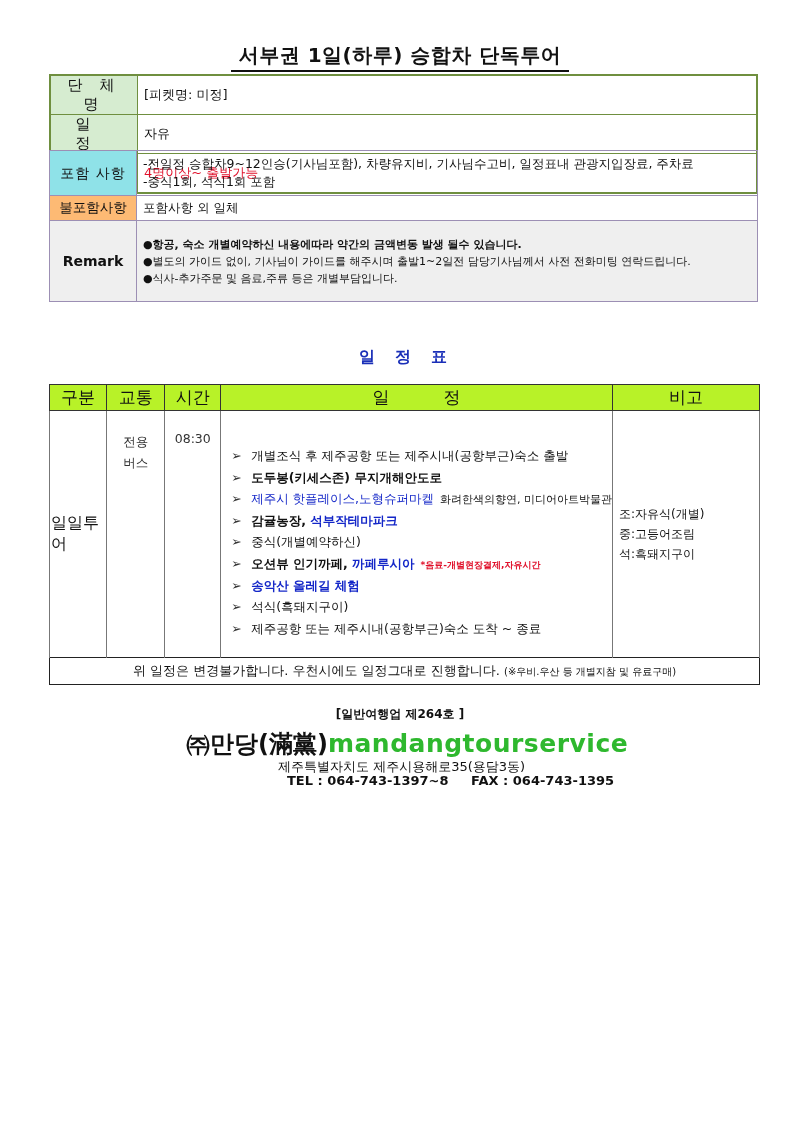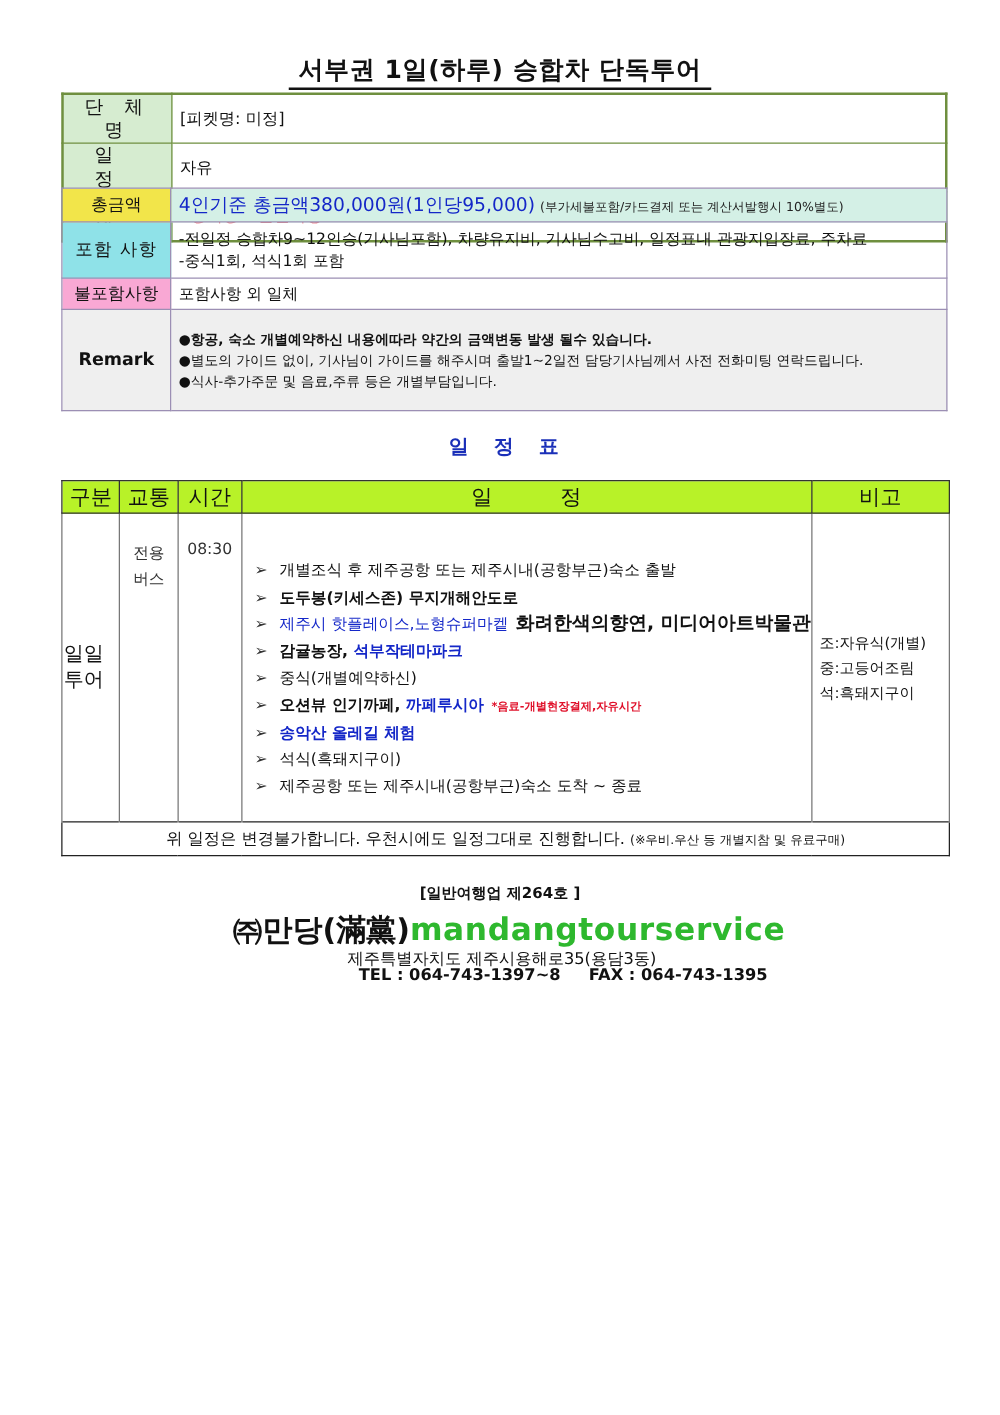--- a/index.html
+++ b/index.html
@@ -16,21 +16,21 @@
   
   .t2 { position: absolute; top: 150px; left: 49px; width: 709px; border-collapse: collapse; border: 1px solid #7d6c9a; }
   .t2 td { border: 1px solid #9c8fb4; font-size: 12.5px; padding: 2px 6px; }
   .t2 td.lbl { width: 74px; text-align: center; font-size: 13.5px; font-weight: bold; }
   .row-total td { background: #d4f0e6; height: 22px; }
   .row-total td.lbl { background: #f2e54a; font-weight: normal; }
   .row-total .price { color: #1427c8; font-size: 15px; }
   .row-total .vat { font-size: 10px; color: #222; }
   .row-incl td.lbl { background: #8fe2e8; font-weight: normal; font-size: 14px; letter-spacing: 1px; }
   .row-incl td { height: 40px; line-height: 18px; }
-  .row-excl td.lbl { background: #f9a8d4; font-weight: normal; }
+  .row-excl td.lbl { background: #fdba74; font-weight: normal; }
   .row-excl td { height: 20px; }
   .row-remark td { background: #efefef; height: 76px; font-size: 11px; line-height: 17px; }
   .row-remark td.lbl { background: #efefef; font-size: 14px; }
   .bold { font-weight: bold; }
 
   .sched-title { position: absolute; top: 347px; left: 0; width: 800px; text-align: center; color: #1a2fb8; font-weight: bold; font-size: 16px; letter-spacing: 20px; padding-left: 13px; }
 
   
   .t3 { position: absolute; top: 384px; left: 49px; width: 711px; border-collapse: collapse; border: 1px solid #222; }
   .t3 th { background: #b8f228; font-weight: normal; font-size: 17px; height: 18px; border: 1px solid #333; }
@@ -38,21 +38,21 @@
   .t3 td.c-cat { width: 57px; vertical-align: middle; text-align: left; font-size: 16px; font-weight: normal; }
   .t3 td.c-tr { width: 58px; text-align: center; padding-top: 20px; line-height: 21px; color: #333; }
   .t3 td.c-time { width: 54px; text-align: center; padding-top: 20px; color: #333; margin-left: 13px; }
   .t3 td.c-iti { padding: 34px 0 14px 10px; height: 198px; }
   .t3 td.c-note { width: 148px; vertical-align: middle; padding-left: 6px; font-size: 12px; line-height: 20px; }
   .t3 tr.foot td { border: 1px solid #222; text-align: center; height: 24px; font-size: 13px; vertical-align: middle; }
   .foot .small { font-size: 10px; }
   .iti-row { height: 21.6px; line-height: 21.6px; white-space: nowrap; }
   .arrow { display: inline-block; width: 20px; color: #333; }
   .blue { color: #1427c8; }
-  .note-small-dark { font-size: 15px; font-weight: bold; color: #111; margin-left: 6px; }
+  .note-small-dark { font-size: 11px; font-weight: normal; color: #111; margin-left: 6px; }
   .note-small-red { font-size: 9px; font-weight: bold; color: #e0102a; margin-left: 6px; }
 
   
   .reg { position: absolute; top: 706px; left: 0; width: 800px; text-align: center; font-size: 12px; font-weight: bold; }
   .brand { position: absolute; top: 728px; left: 186px; white-space: nowrap; }
   .brand .kr { font-size: 24px; font-weight: bold; color: #111; }
   .brand .en { font-size: 25px; font-weight: bold; color: #2eb82e; letter-spacing: 0.5px; }
   .addr { position: absolute; top: 758px; left: 278px; font-size: 13px; color: #111; }
   .tel { position: absolute; top: 773px; left: 287px; font-size: 13px; font-weight: bold; white-space: pre; }
 </style>
@@ -75,27 +75,20 @@
   </tr>
   <tr>
     <td class="lbl" style="letter-spacing:22px;">인    원</td>
     <td class="red">4명이상~ 출발가능</td>
   </tr>
 </tbody>
   </table>
 
 <table class="t2">
   <tbody>
-      <tr class="row-total">
-    <td class="lbl">총금액</td>
-    <td>
-      <span class="price">4인기준 총금액380,000원(1인당95,000)</span>
-      <span class="vat">(부가세불포함/카드결제 또는 계산서발행시 10%별도)</span>
-    </td>
-  </tr>
   <tr class="row-incl">
     <td class="lbl">포함 사항</td>
     <td>
       <div>-전일정 승합차9~12인승(기사님포함), 차량유지비, 기사님수고비, 일정표내 관광지입장료, 주차료</div>
       <div>-중식1회, 석식1회 포함</div>
     </td>
   </tr>
   <tr class="row-excl">
     <td class="lbl">불포함사항</td>
     <td>포함사항 외 일체</td>

